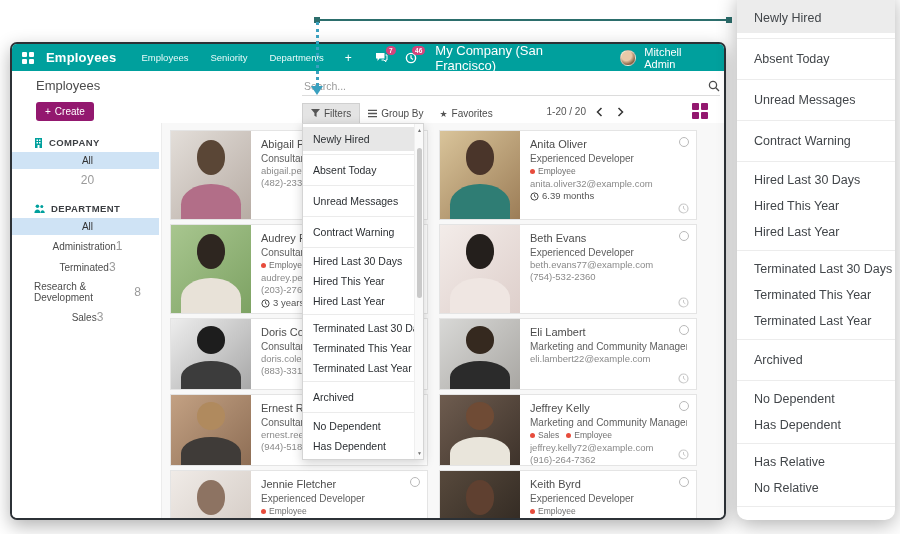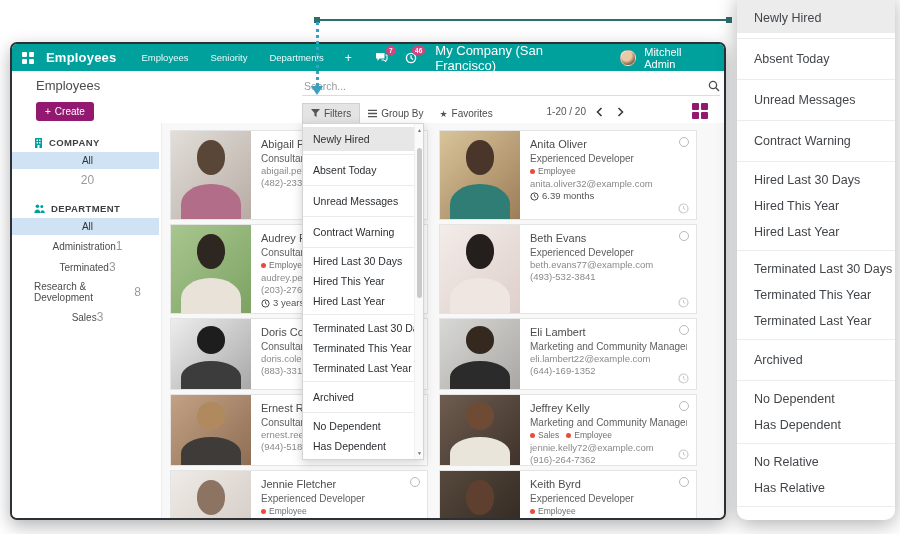--- a/index.html
+++ b/index.html
@@ -323,21 +323,21 @@
               <path d="M5.5 3v2.5l1.8 1.2" stroke="#c9c9c9" fill="none"></path>
             </svg>
         </div>
 
         <div class="card">
           <div class="photo" style="--bg1: #f3ece9; --bg2: #decfcb; --head: #241f1c; --body: #efe6e2;"></div>
           <div class="cbody">
             <div class="cname">Beth Evans</div>
             <div class="ctitle">Experienced Developer</div>
             <div class="cmail">beth.evans77@example.com</div>
-            <div class="cphone">(493)-532-3841</div>
+            <div class="cphone">(754)-532-2360</div>
           </div>
           <span class="state"></span>
           <svg class="actclock" width="11" height="11" viewBox="0 0 11 11">
               <circle cx="5.5" cy="5.5" r="4.5" fill="none" stroke="#c9c9c9" stroke-width="1.2"></circle>
               <path d="M5.5 3v2.5l1.8 1.2" stroke="#c9c9c9" fill="none"></path>
             </svg>
         </div>
 
         <div class="card">
           <div class="photo" style="--bg1: #ededed; --bg2: #a8a8a8; --head: #1d1d1d; --body: #3c3c3c;"></div>
@@ -349,21 +349,20 @@
           </div>
           <span class="state"></span>
         </div>
 
         <div class="card">
           <div class="photo" style="--bg1: #d8d8d6; --bg2: #a9a7a3; --head: #35291f; --body: #2b2b2b;"></div>
           <div class="cbody">
             <div class="cname">Eli Lambert</div>
             <div class="ctitle">Marketing and Community Manager</div>
             <div class="cmail">eli.lambert22@example.com</div>
-            <div class="cphone">(644)-169-1352</div>
           </div>
           <span class="state"></span>
           <svg class="actclock" width="11" height="11" viewBox="0 0 11 11">
               <circle cx="5.5" cy="5.5" r="4.5" fill="none" stroke="#c9c9c9" stroke-width="1.2"></circle>
               <path d="M5.5 3v2.5l1.8 1.2" stroke="#c9c9c9" fill="none"></path>
             </svg>
         </div>
 
         <div class="card">
           <div class="photo" style="--bg1: #c3a183; --bg2: #8e6e55; --head: #b08a5e; --body: #3f3b38;"></div>
@@ -384,21 +383,21 @@
             <div class="ctags">
               <span class="tag">
                   <span class="dot" style="background-color: rgb(231, 76, 60);"></span>
                   <span>Sales</span>
                 </span>
               <span class="tag">
                   <span class="dot" style="background-color: rgb(231, 76, 60);"></span>
                   <span>Employee</span>
                 </span>
             </div>
-            <div class="cmail">jennie.kelly72@example.com</div>
+            <div class="cmail">jeffrey.kelly72@example.com</div>
             <div class="cphone">(916)-264-7362</div>
           </div>
           <span class="state"></span>
           <svg class="actclock" width="11" height="11" viewBox="0 0 11 11">
               <circle cx="5.5" cy="5.5" r="4.5" fill="none" stroke="#c9c9c9" stroke-width="1.2"></circle>
               <path d="M5.5 3v2.5l1.8 1.2" stroke="#c9c9c9" fill="none"></path>
             </svg>
         </div>
 
         <div class="card">
@@ -503,20 +502,20 @@
     <div class="pi">Terminated Last Year</div>
   </div>
   <div class="pg">
       <div class="pi s">Archived</div>
     </div>
   <div class="pg">
     <div class="pi">No Dependent</div>
     <div class="pi">Has Dependent</div>
   </div>
   <div class="pg">
+    <div class="pi">Has Relative</div>
     <div class="pi">No Relative</div>
-    <div class="pi">Has Relative</div>
   </div>
   <div class="pg">
     <div class="pi">Birthdays this week</div>
 
   </div>
 </div>
 
 </body></html>

